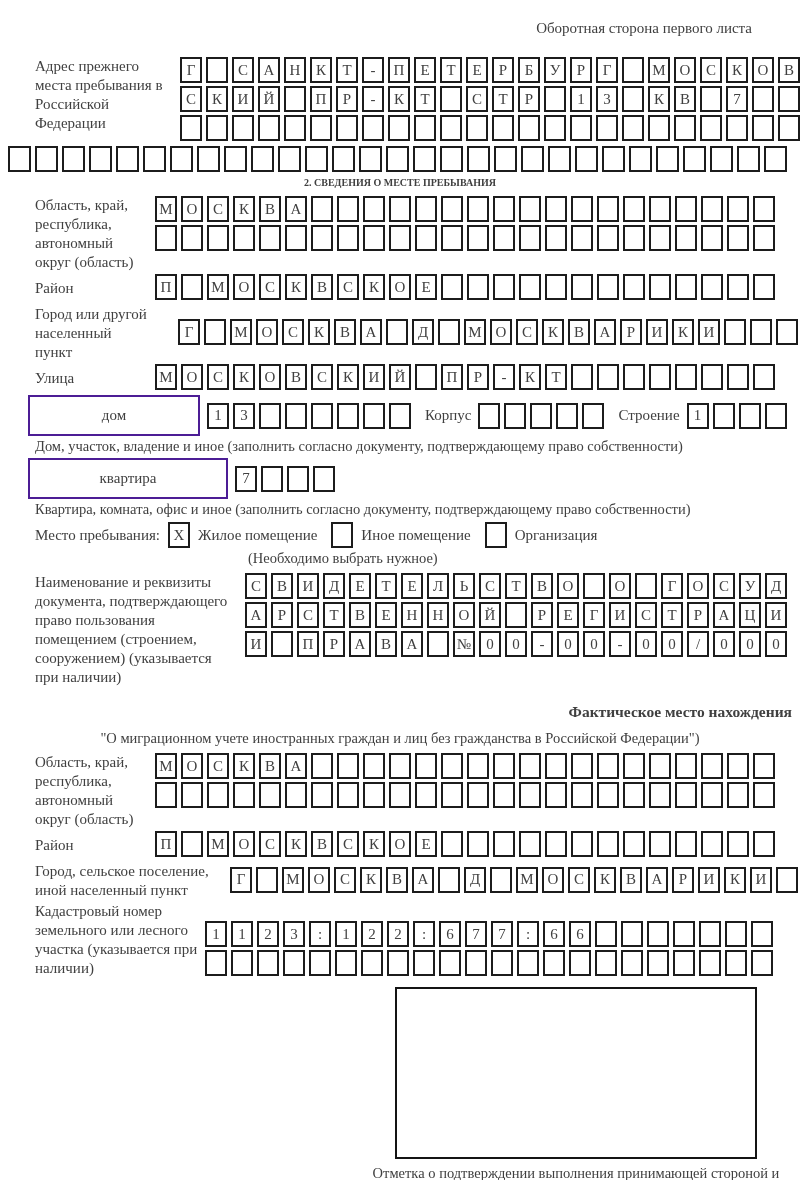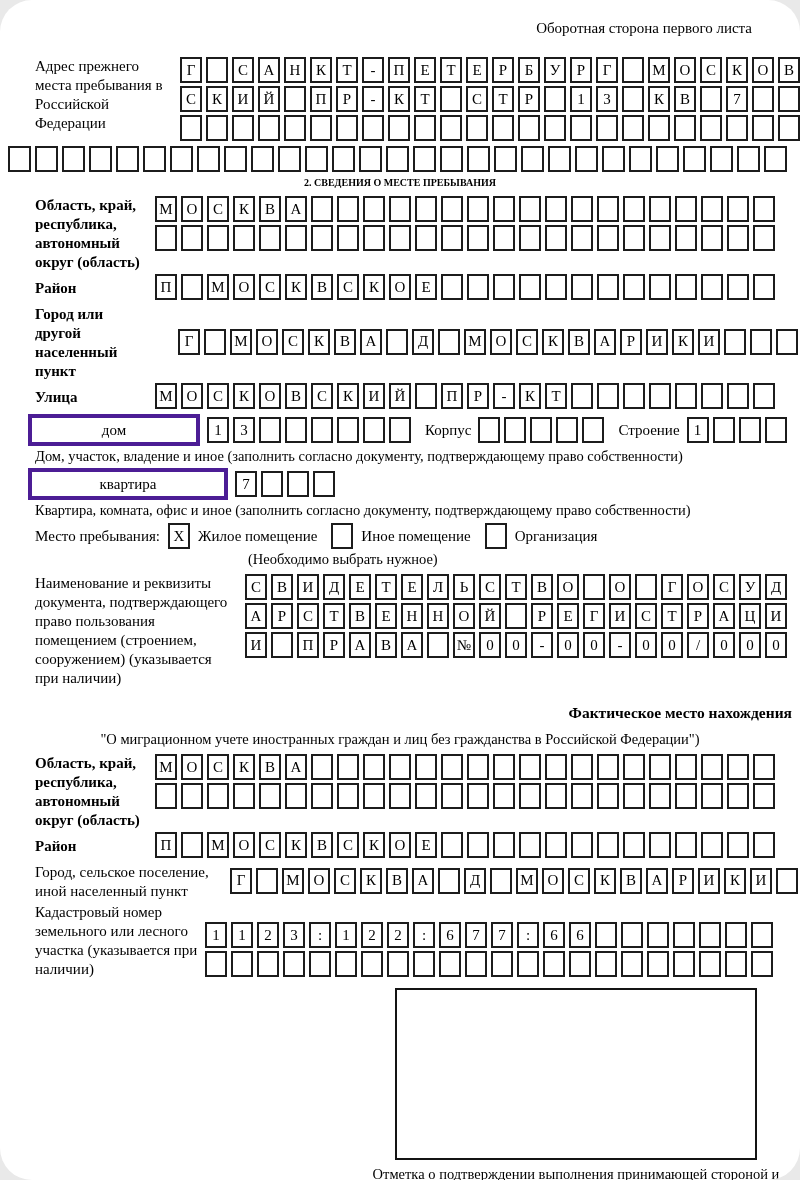--- a/index.html
+++ b/index.html
@@ -1,49 +1,49 @@
 <!DOCTYPE html>
 <html><head>
 <meta charset="utf-8">
 <style>
   html,body{margin:0;padding:0;background:#e9e9e9;}
   .page{
     width:800px;height:1180px;margin:0 auto;background:#ffffff;
-    font-family:"Liberation Serif",serif;color:#000000;
-    box-sizing:border-box;padding:8px;overflow:hidden;position:relative;border-radius:32px;
+    font-family:"Liberation Serif",serif;color:#404040;
+    box-sizing:border-box;padding:8px;overflow:hidden;position:relative;
   }
   .corner{ text-align:right; font-size:15px; margin:12px 40px 20px 0; }
   .caption{ font-size:14.5px; line-height:17px; }
   .caption.center{ text-align:center; margin:3px 0 5px 0; }
   .caption.left{ margin:2px 0 3px 27px; }
   .section-title{ text-align:center; font-weight:bold; font-size:10px; margin:5px 0 8px 0; }
   .sub-title{ text-align:right; font-weight:bold; font-size:15.5px; margin:16px 0 8px 0; }
   .note-center{ text-align:center; font-size:14.5px; line-height:18px; }
 
   .field{ display:flex; align-items:flex-start; padding-left:27px; margin-bottom:2px; }
   .field.vcenter{ align-items:center; }
   .label{ font-size:15px; line-height:19px; padding-right:6px; box-sizing:border-box; flex:0 0 auto; }
-  .w145{ width:145px; } .w120{ width:120px;font-weight:bold; } .w210{ width:210px; }
+  .w145{ width:145px; } .w120{ width:120px; } .w210{ width:210px; }
   .w195{ width:195px; } .w170{ width:170px; }
   .rows{ flex:1 1 auto; }
 
   .boxrow{ display:flex; margin-bottom:3px; flex:0 0 auto; }
   .cbox{
     display:inline-flex; align-items:center; justify-content:center;
     width:22px; height:26px; box-sizing:border-box; border:2px solid #1c1c1c;
     margin-right:4px; font-size:15px; flex:0 0 auto; background:#fff;
   }
   .fullrow{ padding-left:0; margin-top:1px; }
   .fullrow .cbox{ width:23px; }
   .indent24{ margin-left:23px; }
 
   .houserow{ display:flex; align-items:center; padding-left:20px; margin:2px 0 2px 0; }
   .widebox{
     display:inline-flex; align-items:center; justify-content:center;
-    height:32px; box-sizing:border-box; border:4px solid #4c1d95;
+    height:41px; box-sizing:border-box; border:2px solid #4c1d95;
     font-size:15px; margin-right:7px; flex:0 0 auto;
   }
   .widebox.dom{ width:172px; }
   .widebox.kv{ width:200px; }
   .inline-label{ font-size:15px; margin:0 7px 0 10px; flex:0 0 auto; }
   .boxrow.inline{ margin-bottom:0; }
 
   .stayrow{ display:flex; align-items:center; padding-left:27px; margin:4px 0 2px 0; font-size:15px; }
   .stayrow .opt{ margin:0 14px 0 8px; }
   .stayrow .cbox{ margin-right:0; }

